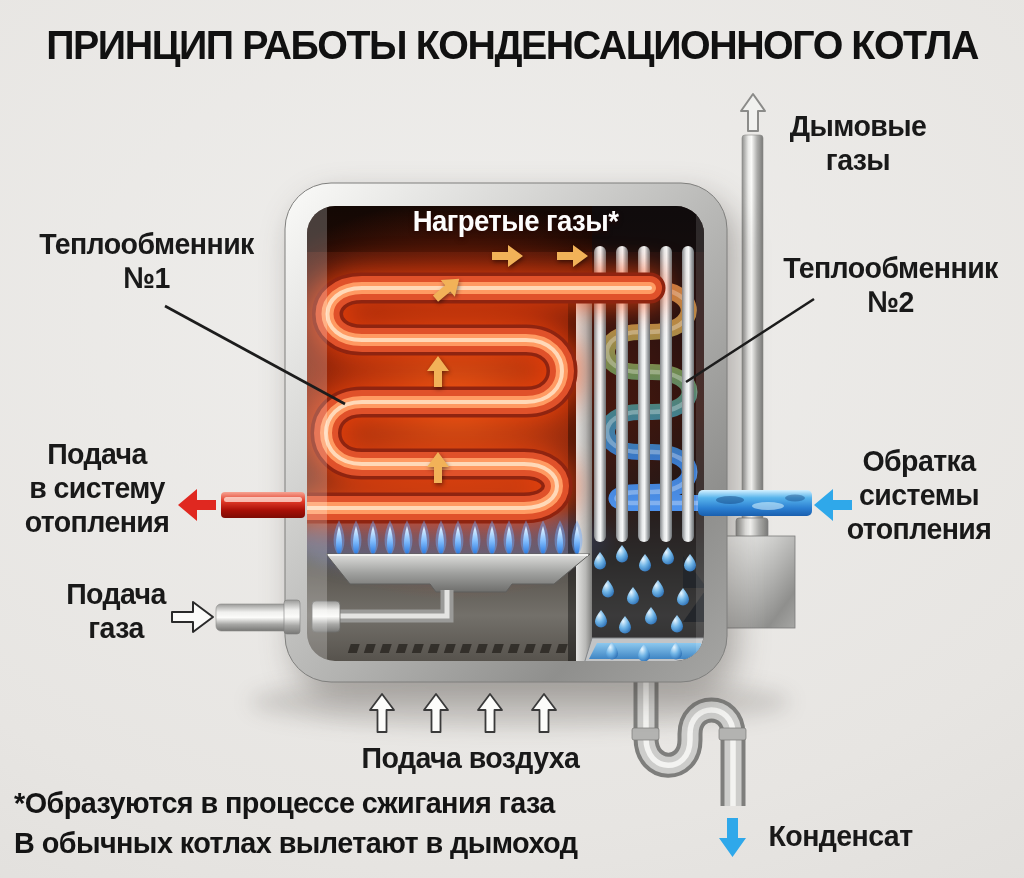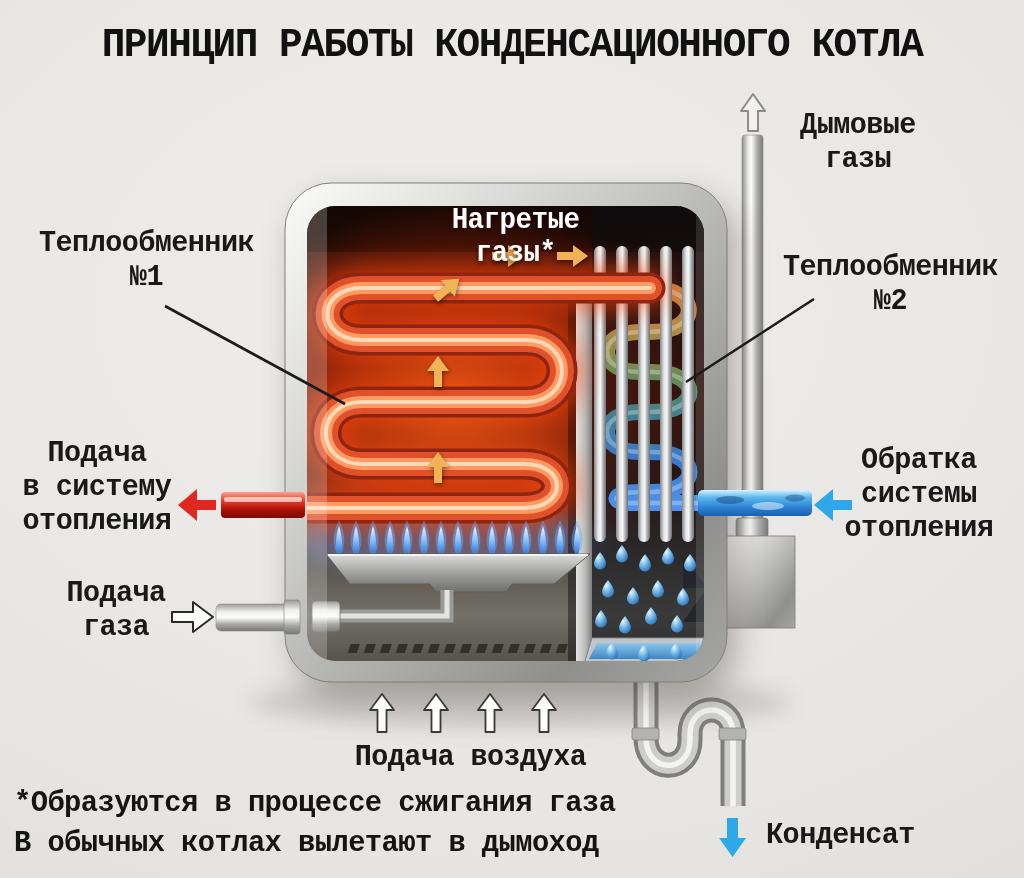--- a/index.html
+++ b/index.html
@@ -1,19 +1,19 @@
 <!DOCTYPE html>
 <html><head>
 <meta charset="utf-8">
 <style>
   html,body{margin:0;padding:0;background:#d8d6d3;}
   #stage{
     position:relative;width:1024px;height:878px;overflow:hidden;
     background:radial-gradient(130% 110% at 45% 35%, #efeeec 0%, #e7e5e2 55%, #d9d7d4 100%);
-    font-family:Liberation Mono, monospace;
+    font-family:Liberation Sans, sans-serif;
   }
   #scene{position:absolute;left:0;top:0;}
   .lbl{
     position:absolute;font-weight:700;color:#191919;text-align:center;
     line-height:1.13;letter-spacing:-0.6px;transform:scaleX(0.95);
   }
   .lbl div{white-space:nowrap;}
   #page-title{
     position:absolute;left:0;top:22px;width:1024px;text-align:center;
     font-weight:700;font-size:41px;color:#111;letter-spacing:-1.5px;

